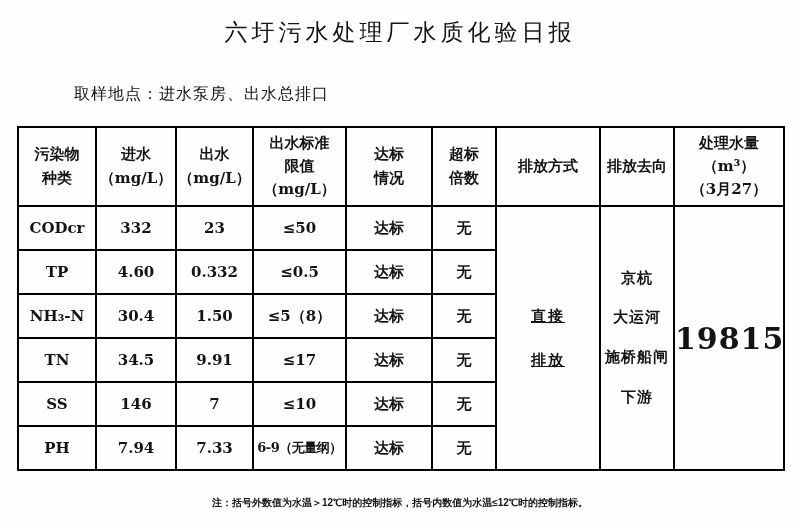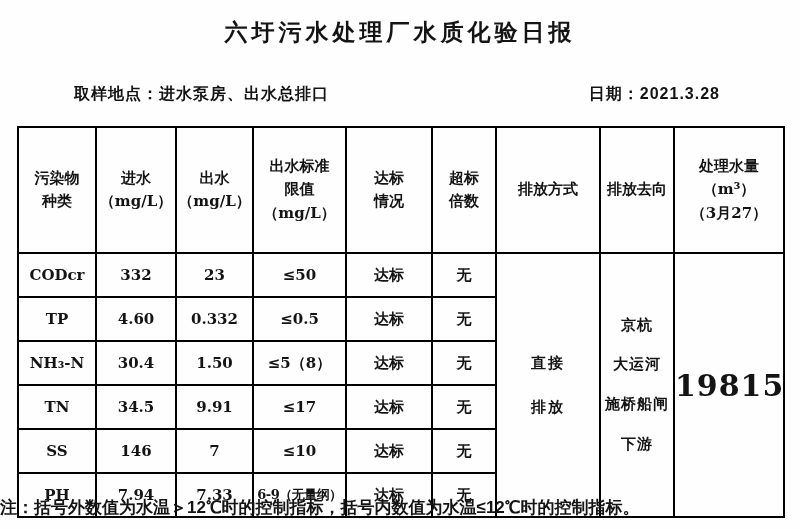--- a/index.html
+++ b/index.html
@@ -11,82 +11,82 @@
     background: #fefefe;
     color: #141414;
     font-family: "Liberation Sans", sans-serif;
     overflow: hidden;
   }
   .title {
     margin: 0;
     padding-top: 17px;
     text-align: center;
     font-size: 23px;
-    font-weight: 700;
+    font-weight: 400;
     letter-spacing: 4px;
   }
   .meta {
     display: flex;
-    justify-content: space-between;
+    justify-content: flex-start;
     margin-top: 36px;
     padding: 0 80px 0 74px;
     font-size: 16px;
-    font-weight: 700;
+    font-weight: 400;
     letter-spacing: 1px;
   }
   table.report {
     position: absolute;
     left: 17px;
     top: 126px;
     width: 766px;
     border-collapse: collapse;
     table-layout: fixed;
     font-family: "DejaVu Serif", "Liberation Serif", serif;
   }
   .report th, .report td {
     border: 2px solid #000;
     text-align: center;
     vertical-align: middle;
     font-weight: 700;
     font-size: 15px;
     padding: 0;
     overflow: hidden;
   }
-  .report thead tr { height: 126px; padding-left: 12px; }
+  .report thead tr { height: 79px; padding-left: 12px; }
   .report tbody tr { height: 44px; padding-left: 20px; }
   .pre { white-space: pre-line; }
   th.pre { line-height: 1.55; }
-  td.mode { line-height: 2.95; letter-spacing: 2px; }
+  td.mode { line-height: 2.95; letter-spacing: 2px; text-decoration: underline; }
   td.dest { line-height: 2.65; letter-spacing: 1px; text-align: center; }
   td.volume {
     font-size: 30px;
     letter-spacing: 1px;
     font-weight: 700;
   }
   
   .report tbody tr:nth-child(6) td:nth-child(4) { font-size: 13px; letter-spacing: -0.5px; text-align: center; }
   .note {
     position: absolute;
     top: 496px;
     left: 0;
     width: 100%;
-    font-size: 17px;
+    text-align: center;
+    font-size: 10px;
     font-weight: 700;
   }
 </style>
 </head>
 <body>
 
 <div class="page">
 
   <h1 class="title">六圩污水处理厂水质化验日报</h1>
 
   <div class="meta">
     <span>取样地点：进水泵房、出水总排口</span>
-    <span>日期：2021.3.28</span>
   </div>
 
   <table class="report">
     <colgroup>
       <col style="width:78px">
         <col style="width:80px">
         <col style="width:77px">
       <col style="width:93px">
         <col style="width:86px">
         <col style="width:64px">

